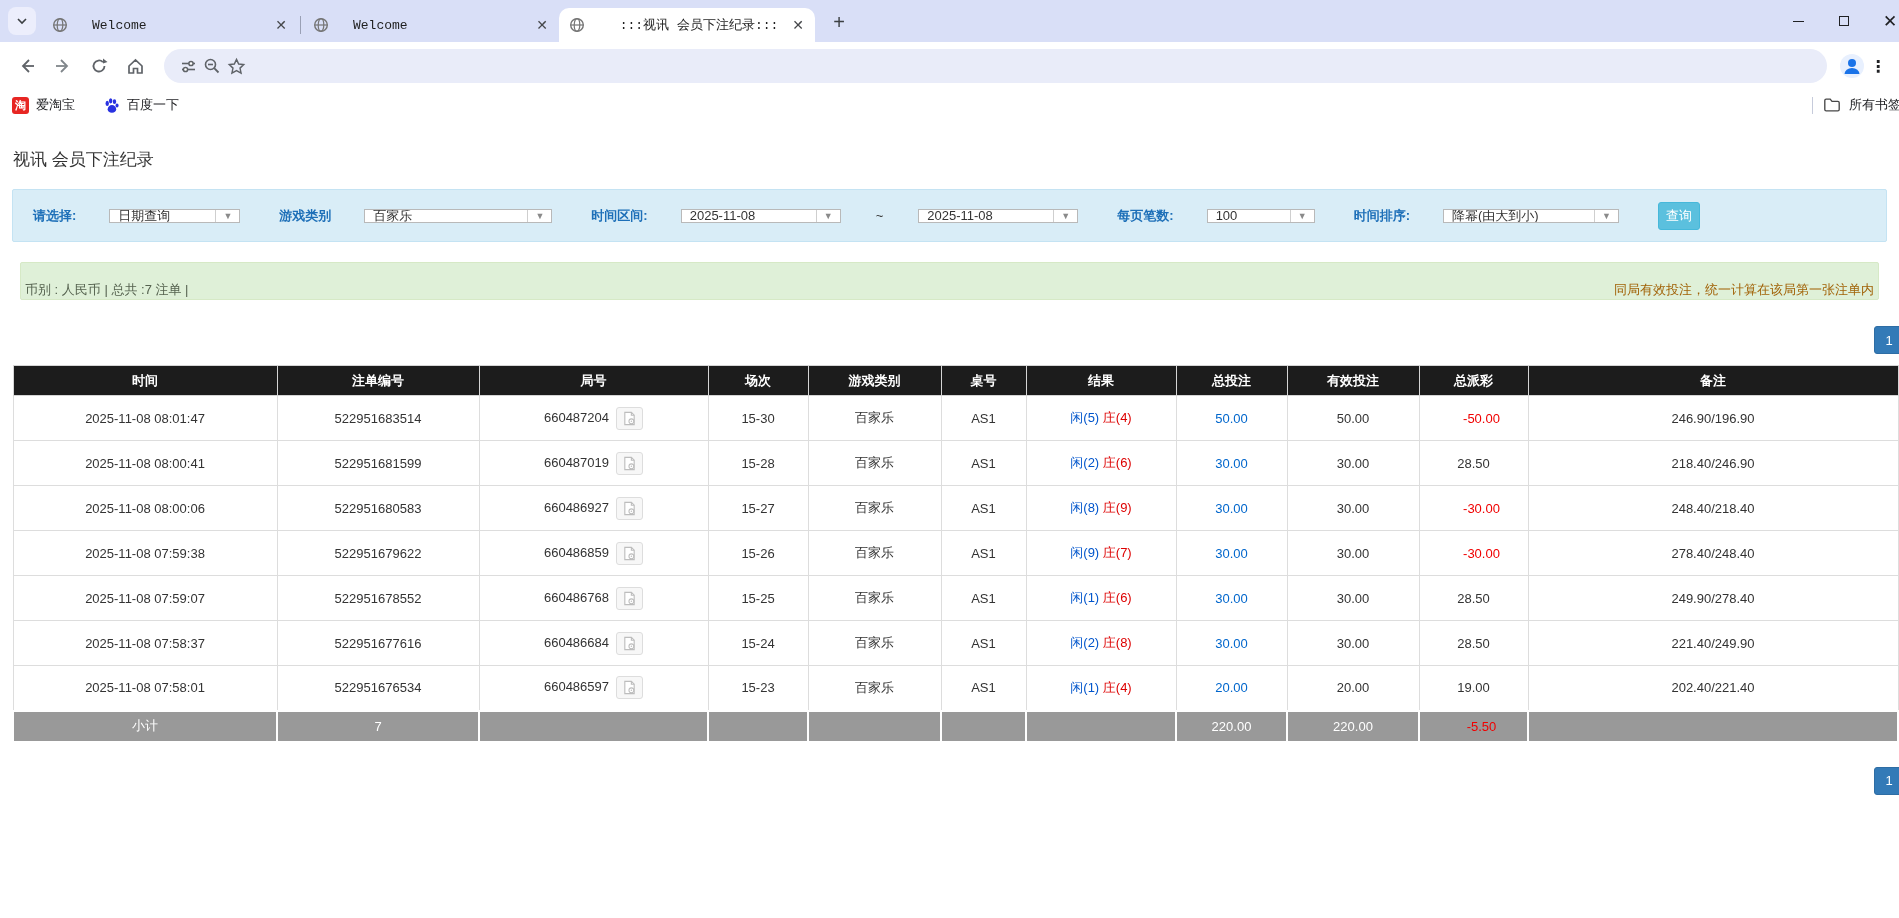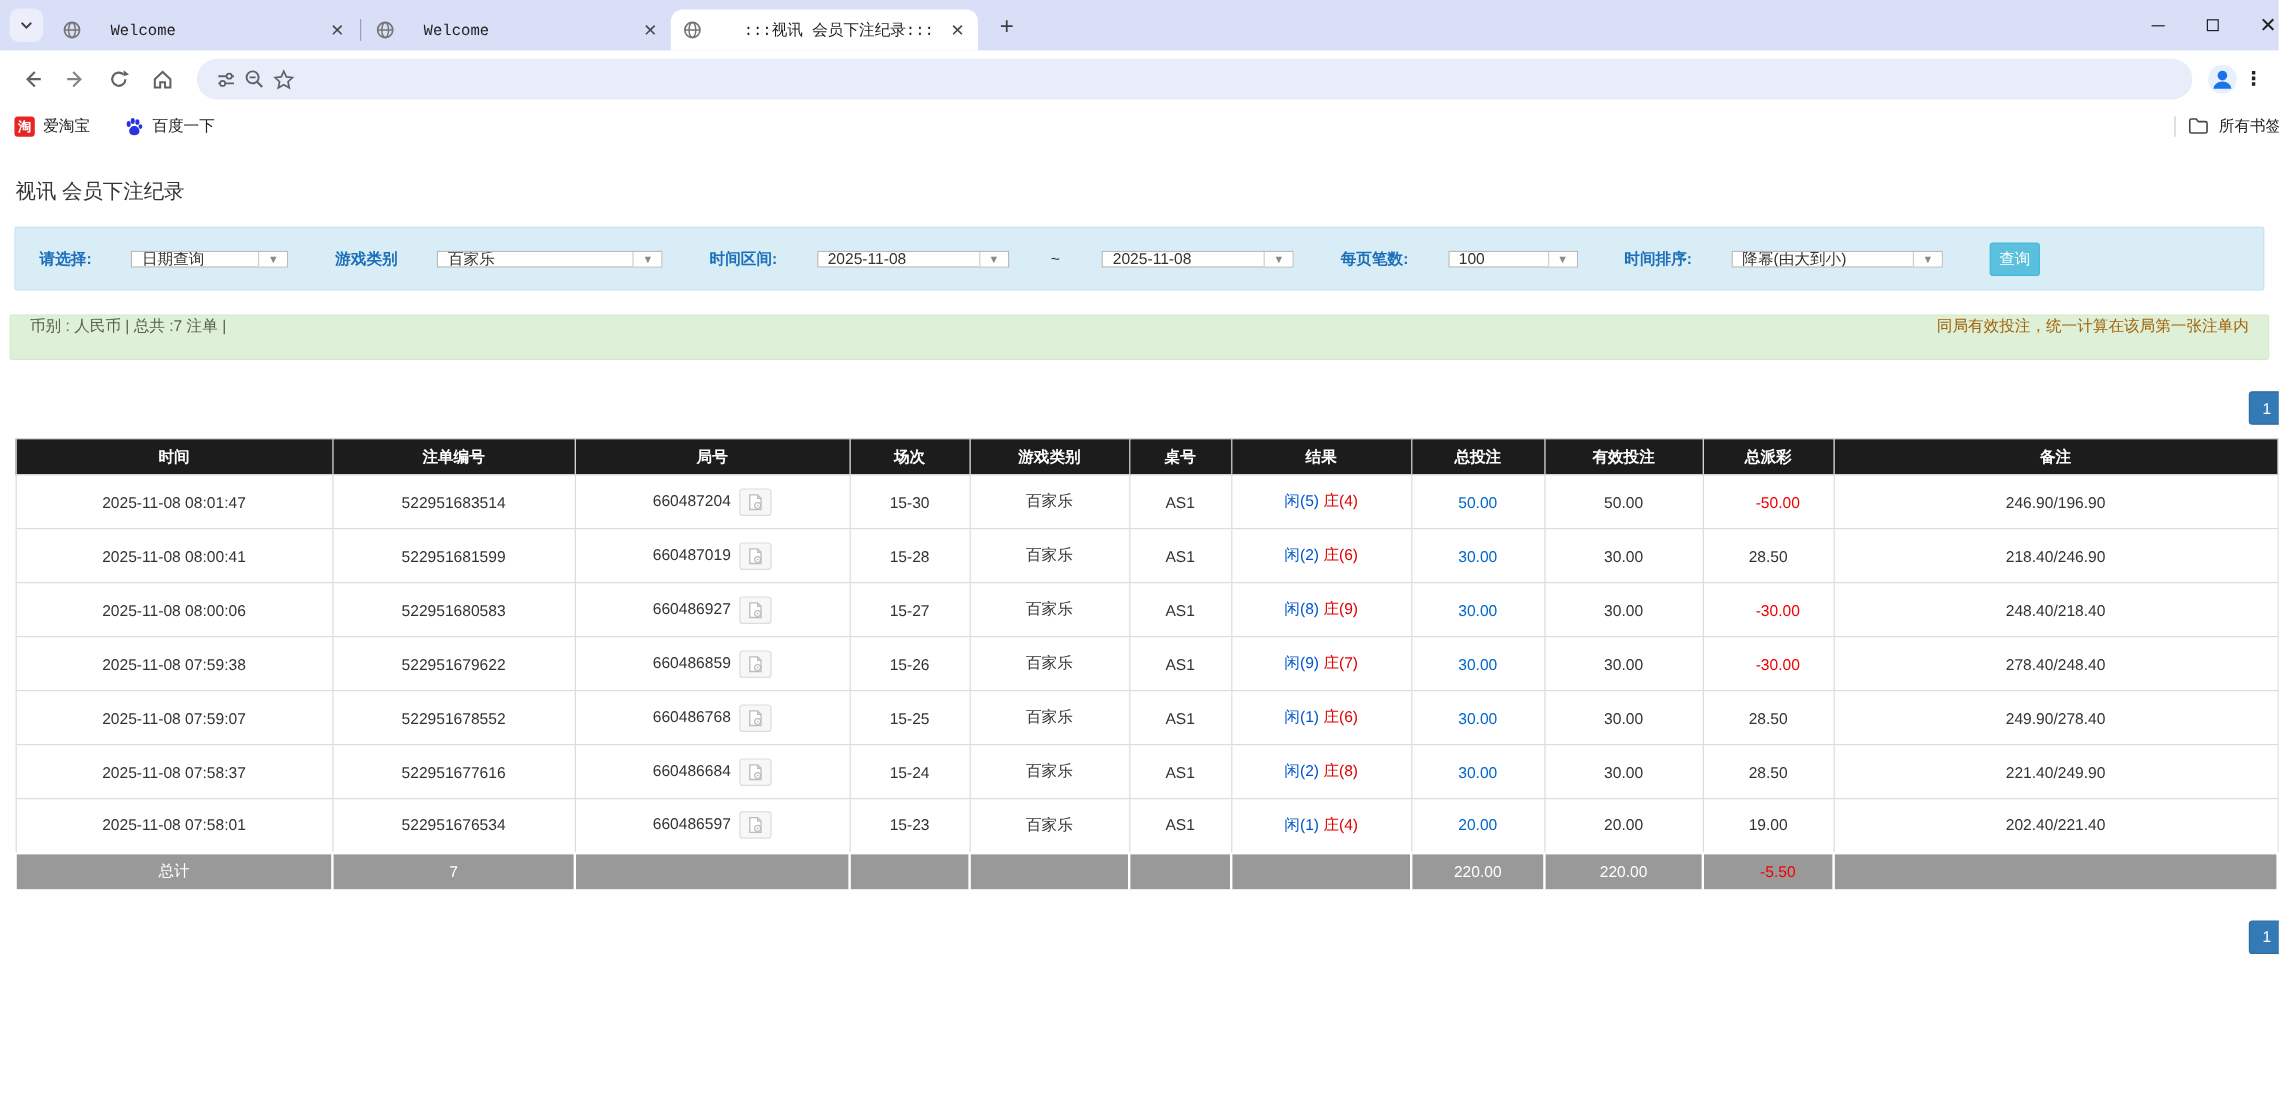--- a/index.html
+++ b/index.html
@@ -55,22 +55,22 @@
   .combo .combo-value { padding:0 8px; font-size:13px; color:#333; flex:1; display:flex; align-items:center;
     white-space:nowrap; overflow:hidden; }
   .combo .combo-arrow { width:24px; border-left:1px solid #cfcfcf; display:flex; align-items:center; justify-content:center;
     color:#8a8a8a; font-size:9px; background:#fff; }
   .w-select{width:131px} .w-game{width:188px} .w-date{width:160px} .w-size{width:108px} .w-sort{width:176px}
   .tilde { color:#333; margin:0 6px; }
   .search-btn { width:42px; height:28px; background:var(--search_button_bg,#5bc0de); color:#fff; border:1px solid #46b8da;
     border-radius:3px; font-size:13px; margin-left:10px; cursor:pointer;
     font-family:"Liberation Sans","DejaVu Sans",sans-serif; }
 
-  .info-bar { margin:20px 8px 0; background:var(--info_bg,#dff0d8); border:1px solid #d6e9c6; border-radius:2px;
-    height:38px; display:flex; align-items:flex-start; justify-content:space-between; padding:0 16px; font-size:13px; }
+  .info-bar { margin:20px 20px 0; background:var(--info_bg,#dff0d8); border:1px solid #d6e9c6; border-radius:2px;
+    height:38px; display:flex; align-items:flex-end; justify-content:space-between; padding:0 4px; font-size:13px; }
   .info-summary { color:#55624f; }
   .info-note { color:#a16207; }
 
   .pager-row { display:flex; justify-content:flex-end; margin:26px -5px 11px 0; }
   .pager-row.bottom { margin-top:24px; }
   .page-btn { min-width:30px; height:28px; background:var(--accent_blue,#337ab7); color:#fff; border:1px solid #2e6da4;
     border-radius:3px; font-size:13px; display:flex; align-items:center; justify-content:center; cursor:pointer; }
 
   table.bet-table { margin-left:12px; width:1887px; border-collapse:collapse; table-layout:fixed;
     font-size:13px; color:#333; text-align:center; }
@@ -476,32 +476,32 @@
     <td>
       <span class="res-p">闲(1)</span>
       <span class="res-b">庄(4)</span>
     </td>
     <td class="blue">20.00</td>
     <td>20.00</td>
     <td>19.00</td>
     <td>202.40/221.40</td>
   </tr>
 
-
   <tr class="sum">
-    <td>总计</td>
+    <td>小计</td>
     <td>7</td>
     <td></td>
         <td></td>
         <td></td>
         <td></td>
         <td></td>
     <td>220.00</td>
     <td>220.00</td>
     <td class="neg">-5.50</td>
     <td></td>
   </tr>
+
 </tbody>
 </table>
 
 <div class="pager-row bottom">
   <div class="page-btn">1</div>
 </div>
 
 </body></html>

